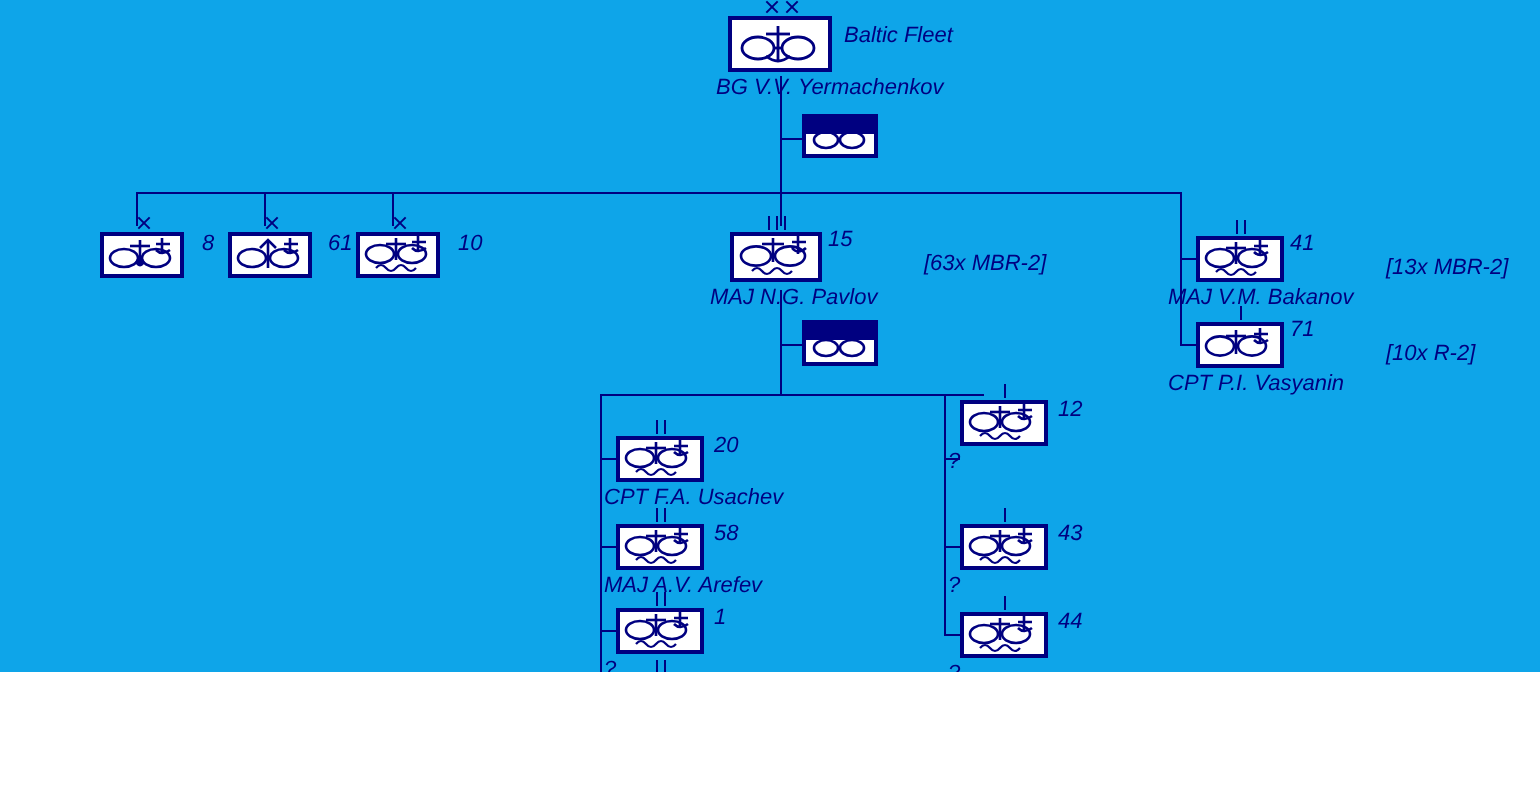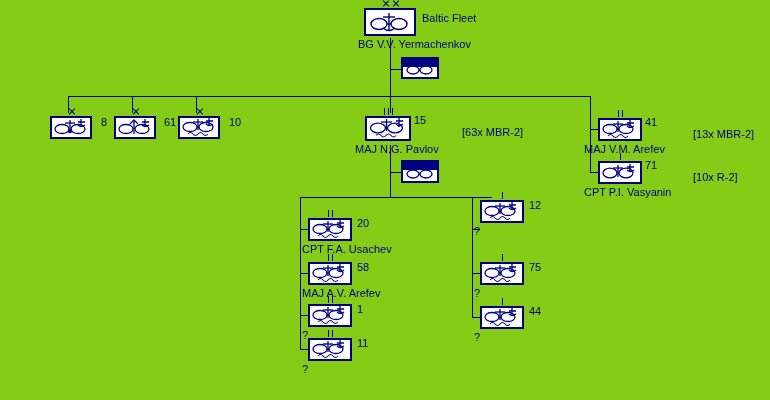--- a/index.html
+++ b/index.html
@@ -7,23 +7,24 @@
     margin: 0;
     padding: 0;
     background: #ffffff;
   }
   body {
     font-family: "Liberation Sans", sans-serif;
   }
   #canvas {
     position: relative;
     width: 770px;
-    height: 400px;
-    background: #84cc16;
+    height: 336px;
+    background: #0ea5e9;
     overflow: hidden;
+    font-style: italic;
   }
   
   .ln {
     position: absolute;
     background: #000080;
   }
   .ln-v { width: 1px; }
   .ln-h { height: 1px; }
 
   
@@ -317,21 +318,21 @@
           <path d="M13 4 L23 4" stroke="#000080" stroke-width="1.3"></path>
           <path d="M30 0 L30 8 M27 3 L34 3" stroke="#000080" stroke-width="1.3"></path>
           <path d="M27 6 Q30 9 34 6" fill="none" stroke="#000080" stroke-width="1.3"></path>
           <path d="M8 16 q2.5 -3 5 0 q2.5 3 5 0 q2.5 -3 5 0 q2.5 3 5 0" fill="none" stroke="#000080" stroke-width="1.1"></path>
         </svg>
       </div>
       <div class="lbl lbl-right">
         <span class="l1">41</span>
         <span class="l2">[13x MBR-2]</span>
       </div>
-      <div class="lbl lbl-below" style="left:-14px;">MAJ  V.M. Arefev</div>
+      <div class="lbl lbl-below" style="left:-14px;">MAJ  V.M. Bakanov</div>
     </div>
   </div>
 
   <div class="node" style="left:598px; top:161px;">
     <div class="sym-wrap" style="width:44px; height:23px;">
       <div class="ech">
           <i></i>
         </div>
       <div class="box" style="width:44px; height:23px;">
         <svg width="40" height="19" viewBox="0 0 40 19">
@@ -476,21 +477,21 @@
           <ellipse cx="10" cy="9" rx="7" ry="4.5" fill="none" stroke="#000080" stroke-width="1.3"></ellipse>
           <ellipse cx="26" cy="9" rx="7" ry="4.5" fill="none" stroke="#000080" stroke-width="1.3"></ellipse>
           <path d="M17 9 L19 9" stroke="#000080" stroke-width="1.3"></path>
           <path d="M18 1 L18 12" stroke="#000080" stroke-width="1.3"></path>
           <path d="M13 4 L23 4" stroke="#000080" stroke-width="1.3"></path>
           <path d="M30 0 L30 8 M27 3 L34 3" stroke="#000080" stroke-width="1.3"></path>
           <path d="M27 6 Q30 9 34 6" fill="none" stroke="#000080" stroke-width="1.3"></path>
           <path d="M8 16 q2.5 -3 5 0 q2.5 3 5 0 q2.5 -3 5 0 q2.5 3 5 0" fill="none" stroke="#000080" stroke-width="1.1"></path>
         </svg>
       </div>
-      <div class="lbl lbl-side" style="margin-left:5px; top:22%;">75</div>
+      <div class="lbl lbl-side" style="margin-left:5px; top:22%;">43</div>
       <div class="lbl lbl-below" style="left:-6px;">?</div>
     </div>
   </div>
 
   <div class="node" style="left:480px; top:306px;">
     <div class="sym-wrap" style="width:44px; height:23px;">
       <div class="ech">
           <i></i>
         </div>
       <div class="box" style="width:44px; height:23px;">

